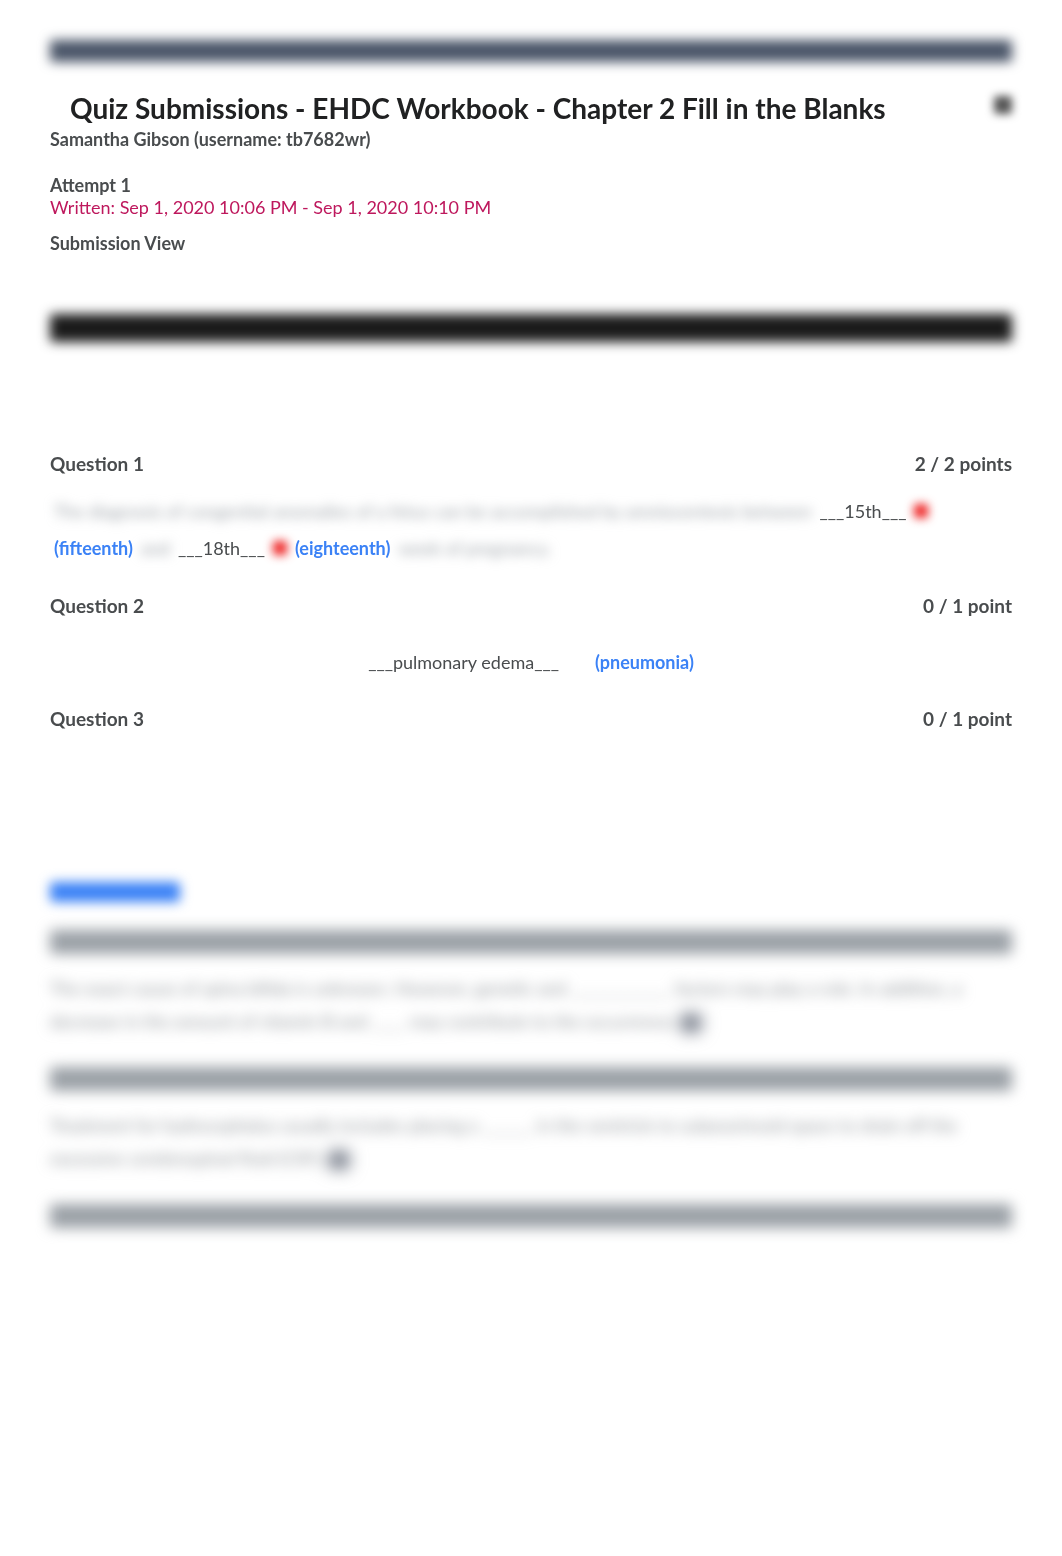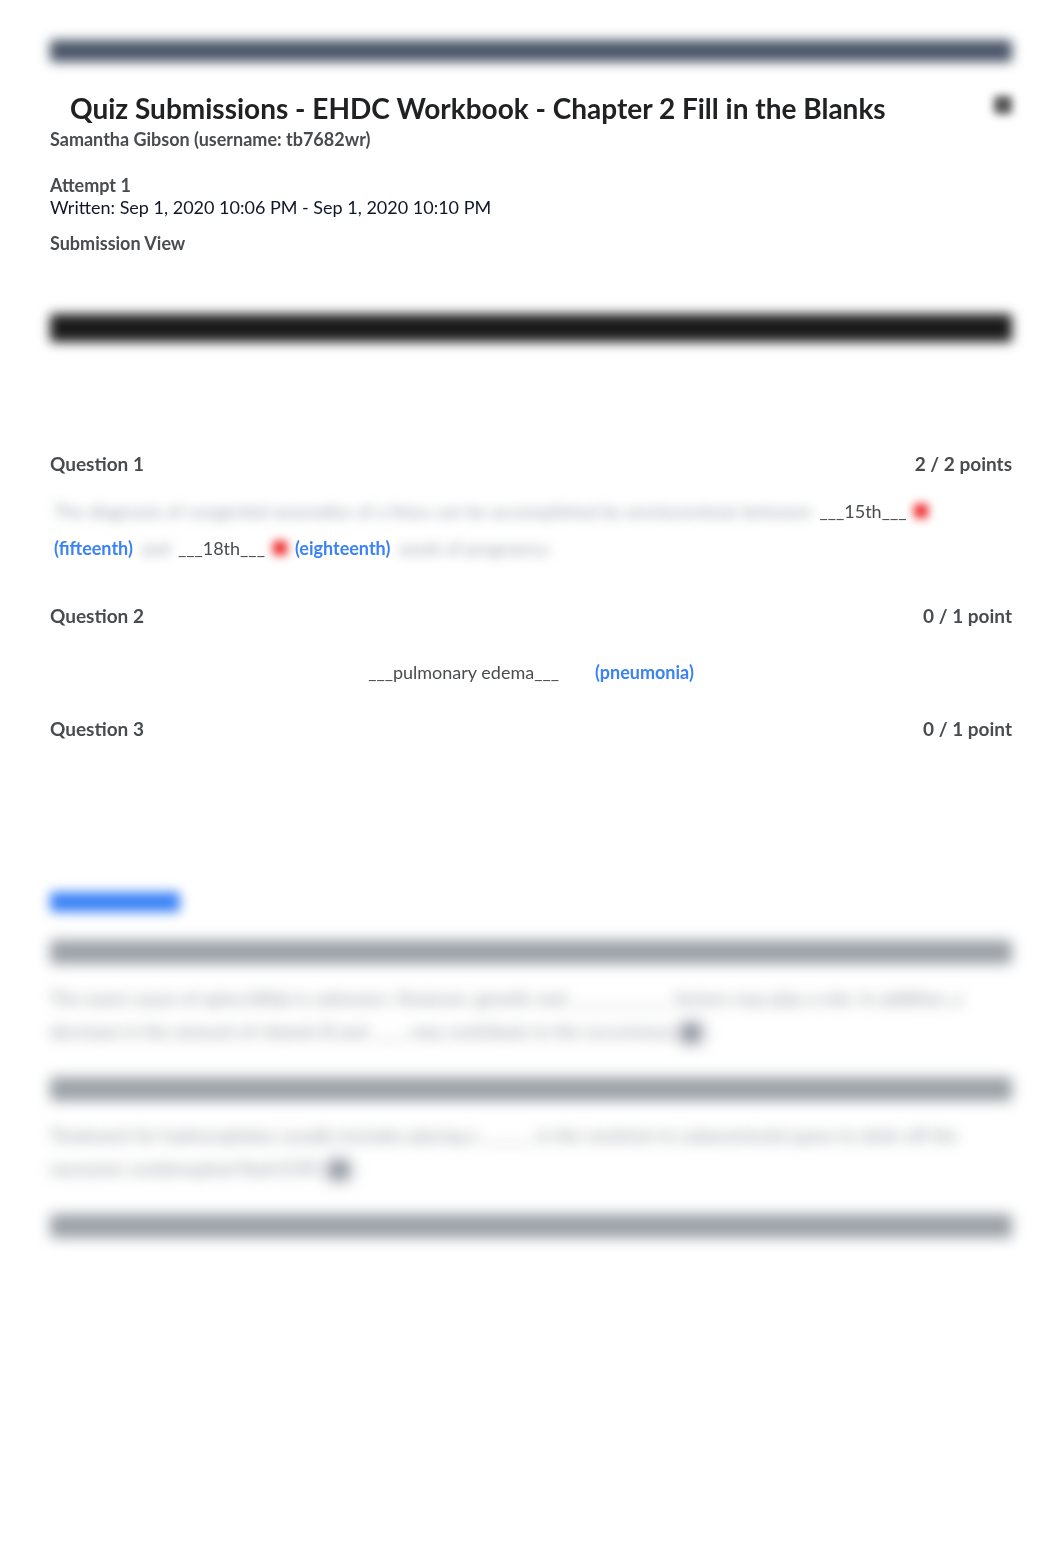--- a/index.html
+++ b/index.html
@@ -44,21 +44,21 @@
     margin-bottom: 24px;
   }
   .attempt-line {
     font-size: 18px;
     font-weight: 700;
     color: #494c4e;
     margin-bottom: 0;
   }
   .written-line {
     font-size: 18px;
-    color: #0f172a;
+    color: #be185d;
     font-weight: 400;
     margin-bottom: 14px;
   }
   .subview-line {
     font-size: 18px;
     font-weight: 700;
     color: #494c4e;
     margin-bottom: 60px;
   }
   .dark-bar {
@@ -81,21 +81,21 @@
     color: #494c4e;
   }
   .question-points {
     font-size: 19px;
     font-weight: 700;
     color: #494c4e;
   }
   .answer-line {
     font-size: 18px;
     color: #494c4e;
-    margin: 18px 4px 42px 4px;
+    margin: 18px 4px 32px 4px;
     line-height: 1.6;
     display: flex;
     flex-wrap: wrap;
     align-items: baseline;
     gap: 8px;
   }
   .blur-text {
     filter: blur(6px);
     color: #9aa0a6;
     user-select: none;

